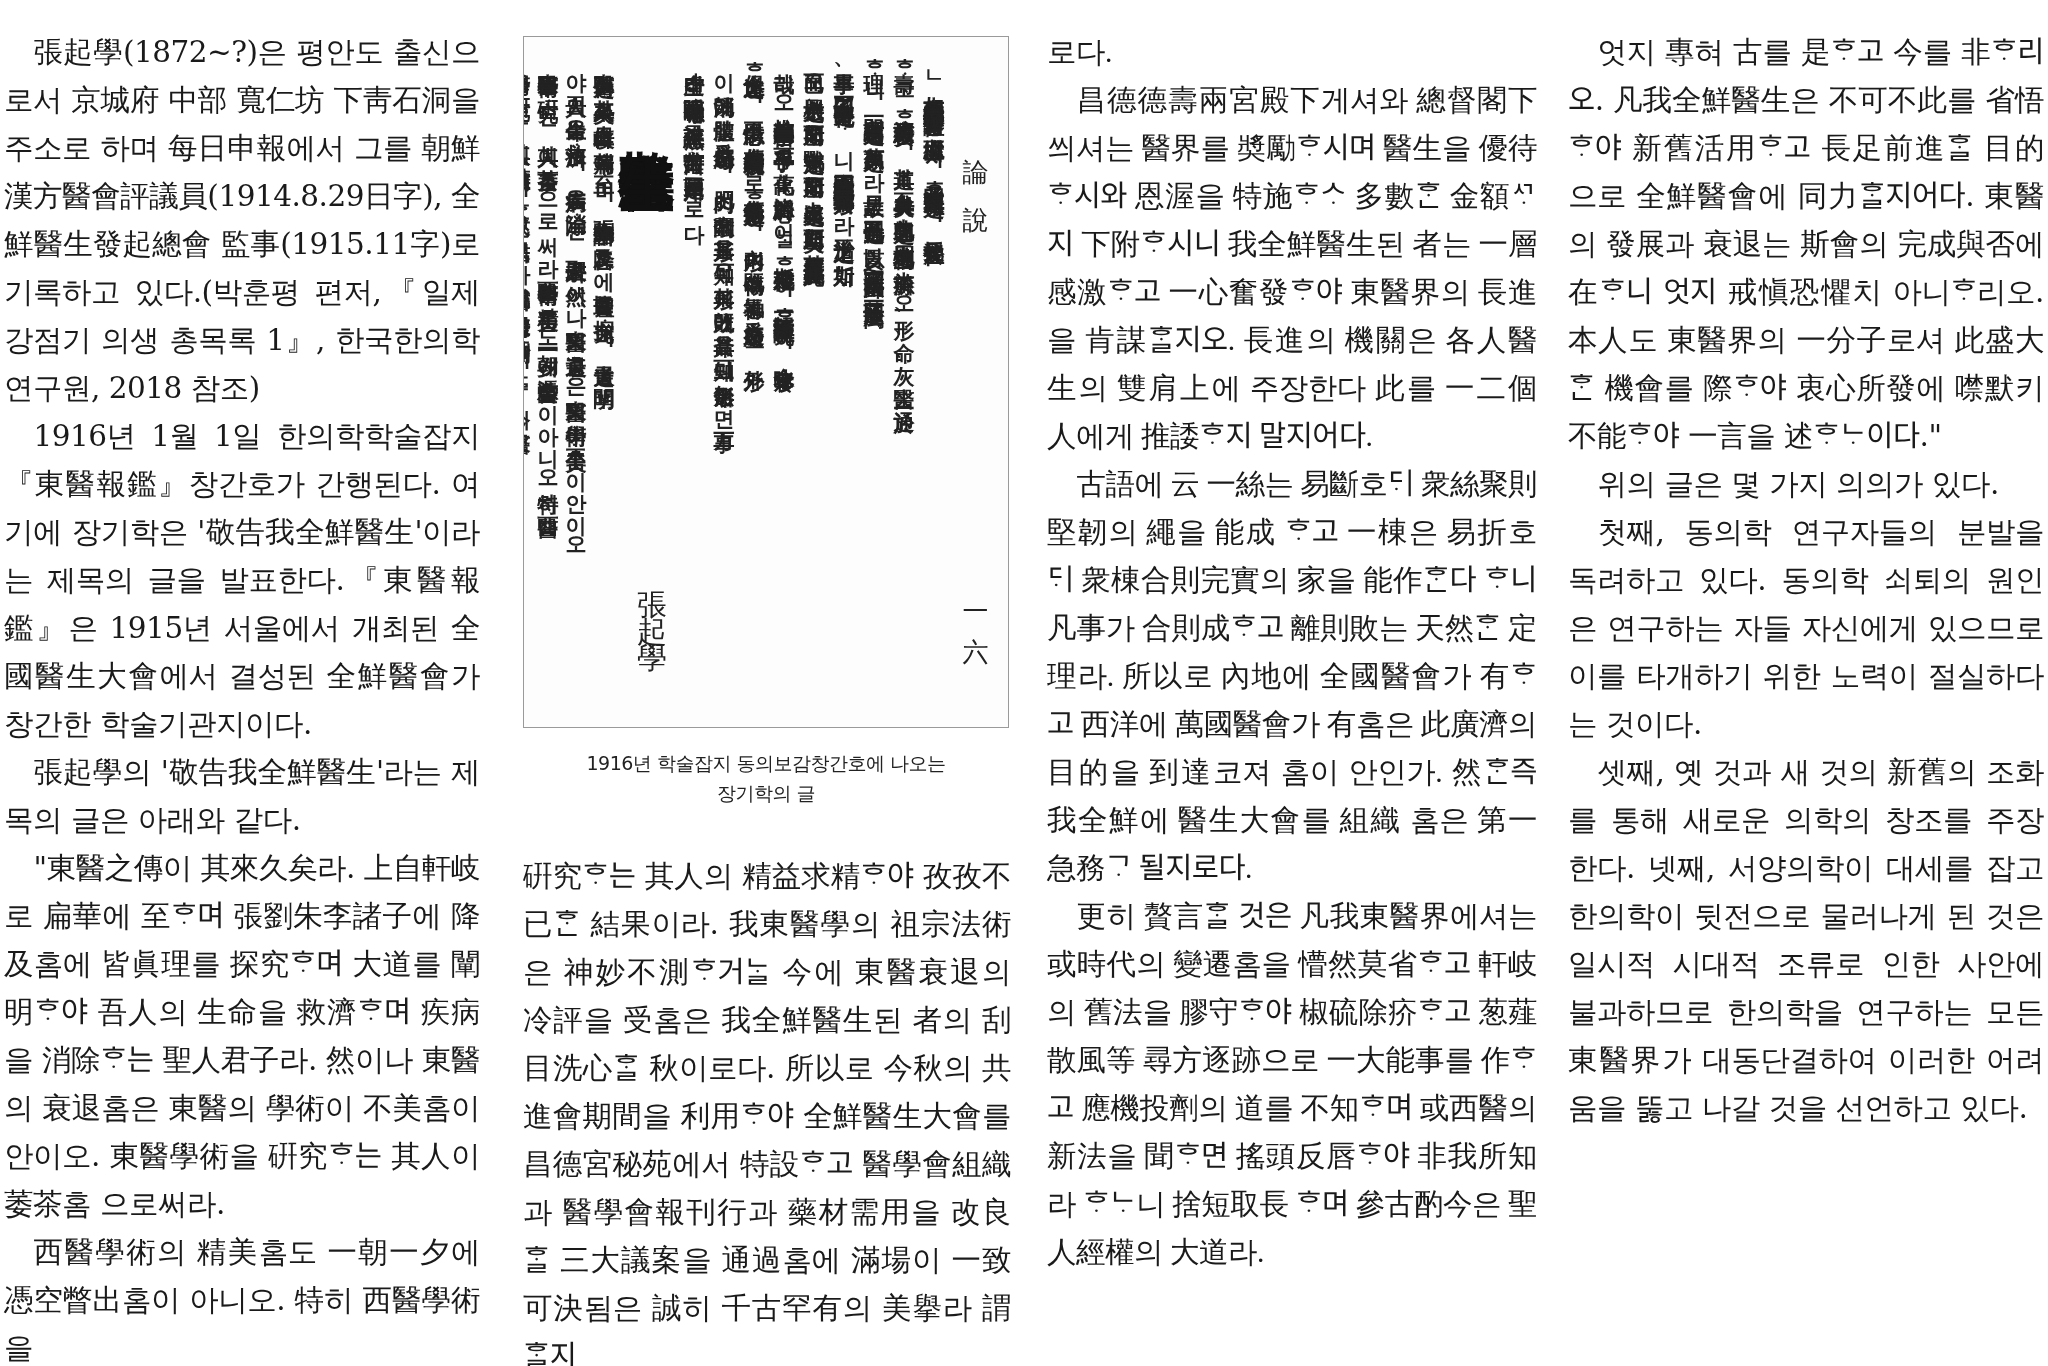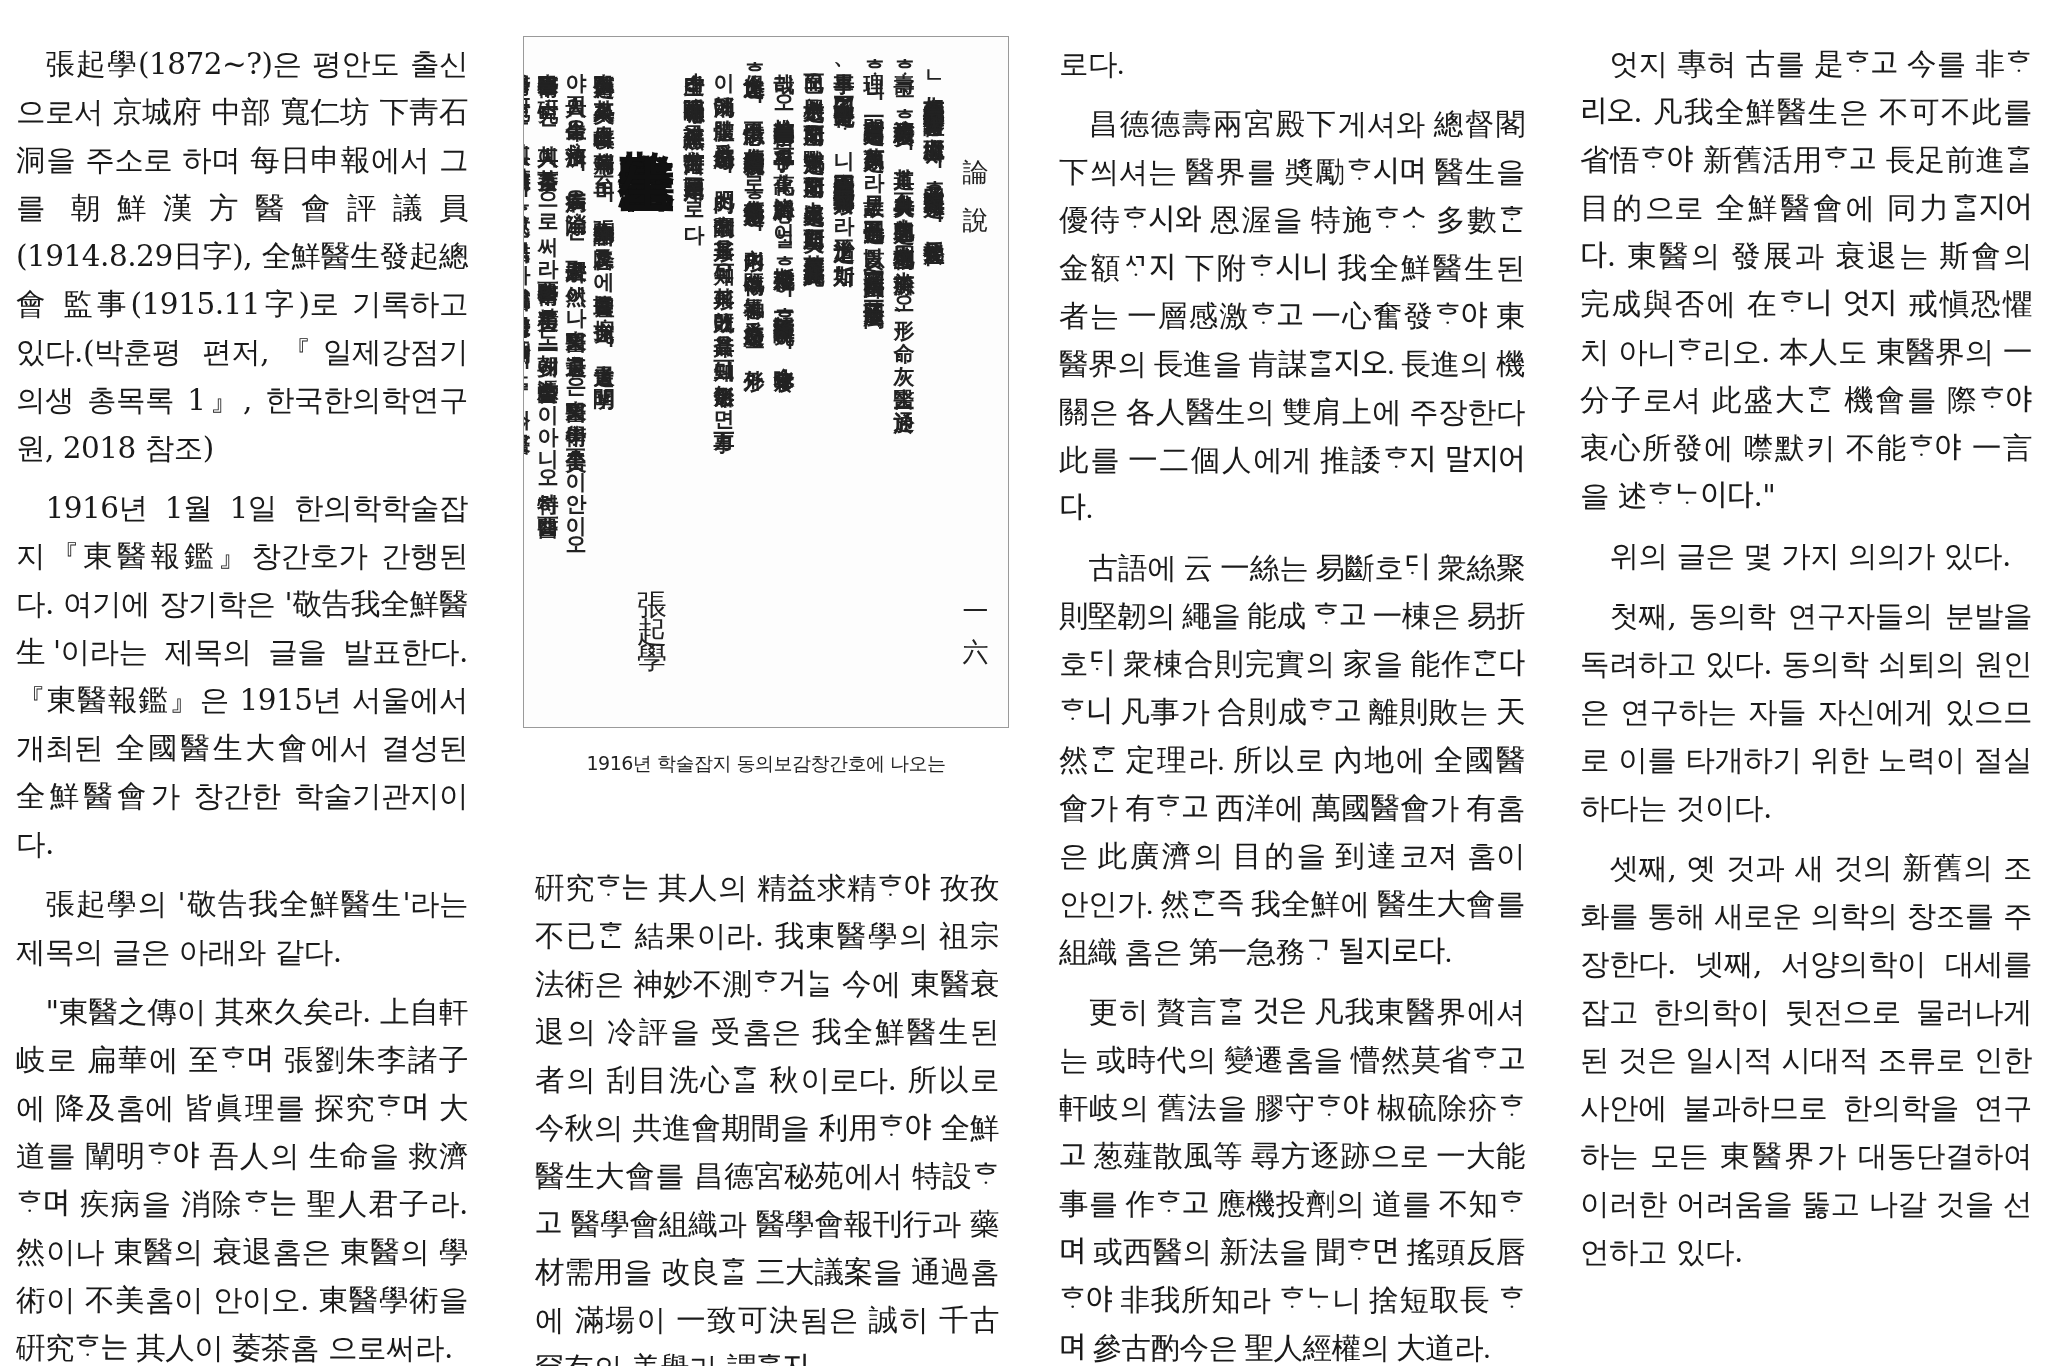--- a/index.html
+++ b/index.html
@@ -7,21 +7,21 @@
     width: 2048px; height: 1366px; position: relative; overflow: hidden;
     font-family: "DejaVu Serif", "Liberation Serif", serif;
     color: #1a1a1a;
   }
   .col {
     position: absolute; top: 28px;
     font-size: 29.5px; line-height: 48px;
     letter-spacing: -0.5px;
     text-align: justify;
   }
-  .col p { margin: 12px; text-indent: 1em; }
+  .col p { margin: 0; text-indent: 1em; }
   .col p.noindent { text-indent: 0; }
   #col1 { left: 4px; width: 476px; }
   #col2 { left: 523px; top: 852px; width: 488px; }
   #col3 { left: 1047px; width: 490px; font-family: Liberation Serif, serif; }
   #col4 { left: 1568px; width: 476px; }
 
   #figure {
     position: absolute; left: 523px; top: 36px; width: 486px; height: 700px;
   }
   #figure .frame {
@@ -73,20 +73,21 @@
     <div class="vcol title" style="right:330px;">敬告我全鮮醫生</div>
     <div class="vcol author" style="right:342px;">張起學</div>
 
     <div class="vcol" style="right:390px; height:650px; overflow:hidden;">東醫之傳이其來久矣라上自軒岐로扁華에至ᄒᆞ며張劉朱李諸子에降及홈에皆眞理를探究ᄒᆞ며大道를闡明ᄒᆞ</div>
     <div class="vcol" style="right:418px; height:650px; overflow:hidden;">야吾人의生命을救濟ᄒᆞ며疾病을消除ᄒᆞ는聖人君子라然이나東醫의衰退홈은東醫의學術이不美홈이안이오</div>
     <div class="vcol" style="right:446px; height:650px; overflow:hidden;">東醫學術을硏究ᄒᆞ는其人이萎茶홈으로써라西醫學術의精美홈도一朝一夕에憑空瞥出홈이아니오特히西醫</div>
     <div class="vcol" style="right:474px; height:650px; overflow:hidden;">學術을硏究ᄒᆞ는其人의精益求精ᄒᆞ야孜々不已ᄒᆞᆫ結果이라我東醫學의祖宗法術은神妙不測ᄒᆞ거ᄂᆞᆯ今에東醫</div>
   </div>
   <div class="caption">
     <div>1916년 학술잡지 동의보감창간호에 나오는</div>
+    <div>장기학의 글</div>
   </div>
 </div>
 
 <div id="col2" class="col">
   <p class="noindent">硏究ᄒᆞ는 其人의 精益求精ᄒᆞ야 孜孜不已ᄒᆞᆫ 結果이라. 我東醫學의 祖宗法術은 神妙不測ᄒᆞ거ᄂᆞᆯ 今에 東醫衰退의 冷評을 受홈은 我全鮮醫生된 者의 刮目洗心ᄒᆞᆯ 秋이로다. 所以로 今秋의 共進會期間을 利用ᄒᆞ야 全鮮醫生大會를 昌德宮秘苑에서 特設ᄒᆞ고 醫學會組織과 醫學會報刊行과 藥材需用을 改良ᄒᆞᆯ 三大議案을 通過홈에 滿場이 一致可決됨은 誠히 千古罕有의 美擧라 謂ᄒᆞᆯ지</p>
 </div>
 
 <div id="col3" class="col">
   <p class="noindent">로다.</p>
   <p>昌德德壽兩宮殿下게셔와 總督閣下씌셔는 醫界를 奬勵ᄒᆞ시며 醫生을 優待ᄒᆞ시와 恩渥을 特施ᄒᆞᄉᆞ 多數ᄒᆞᆫ 金額ᄭᆞ지 下附ᄒᆞ시니 我全鮮醫生된 者는 一層感激ᄒᆞ고 一心奮發ᄒᆞ야 東醫界의 長進을 肯謀ᄒᆞᆯ지오. 長進의 機關은 各人醫生의 雙肩上에 주장한다 此를 一二個人에게 推諉ᄒᆞ지 말지어다.</p>

